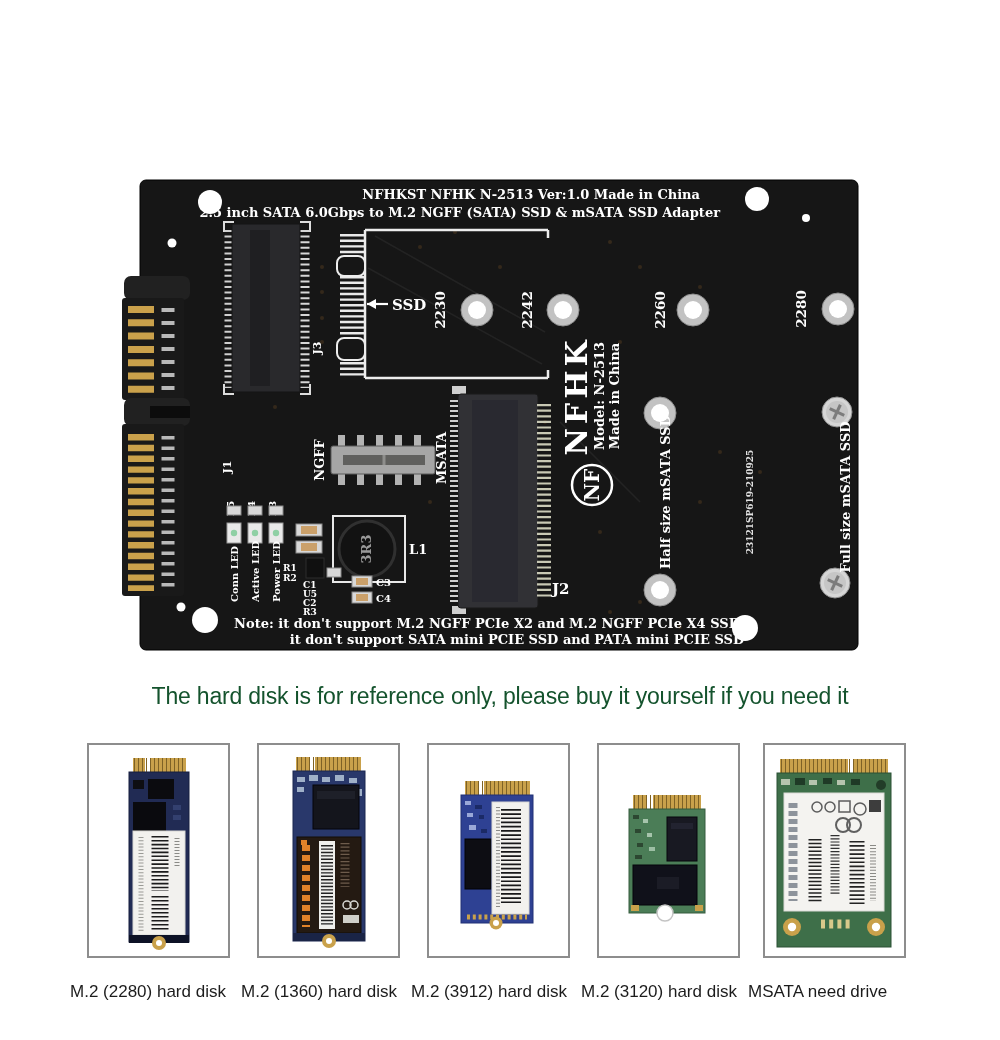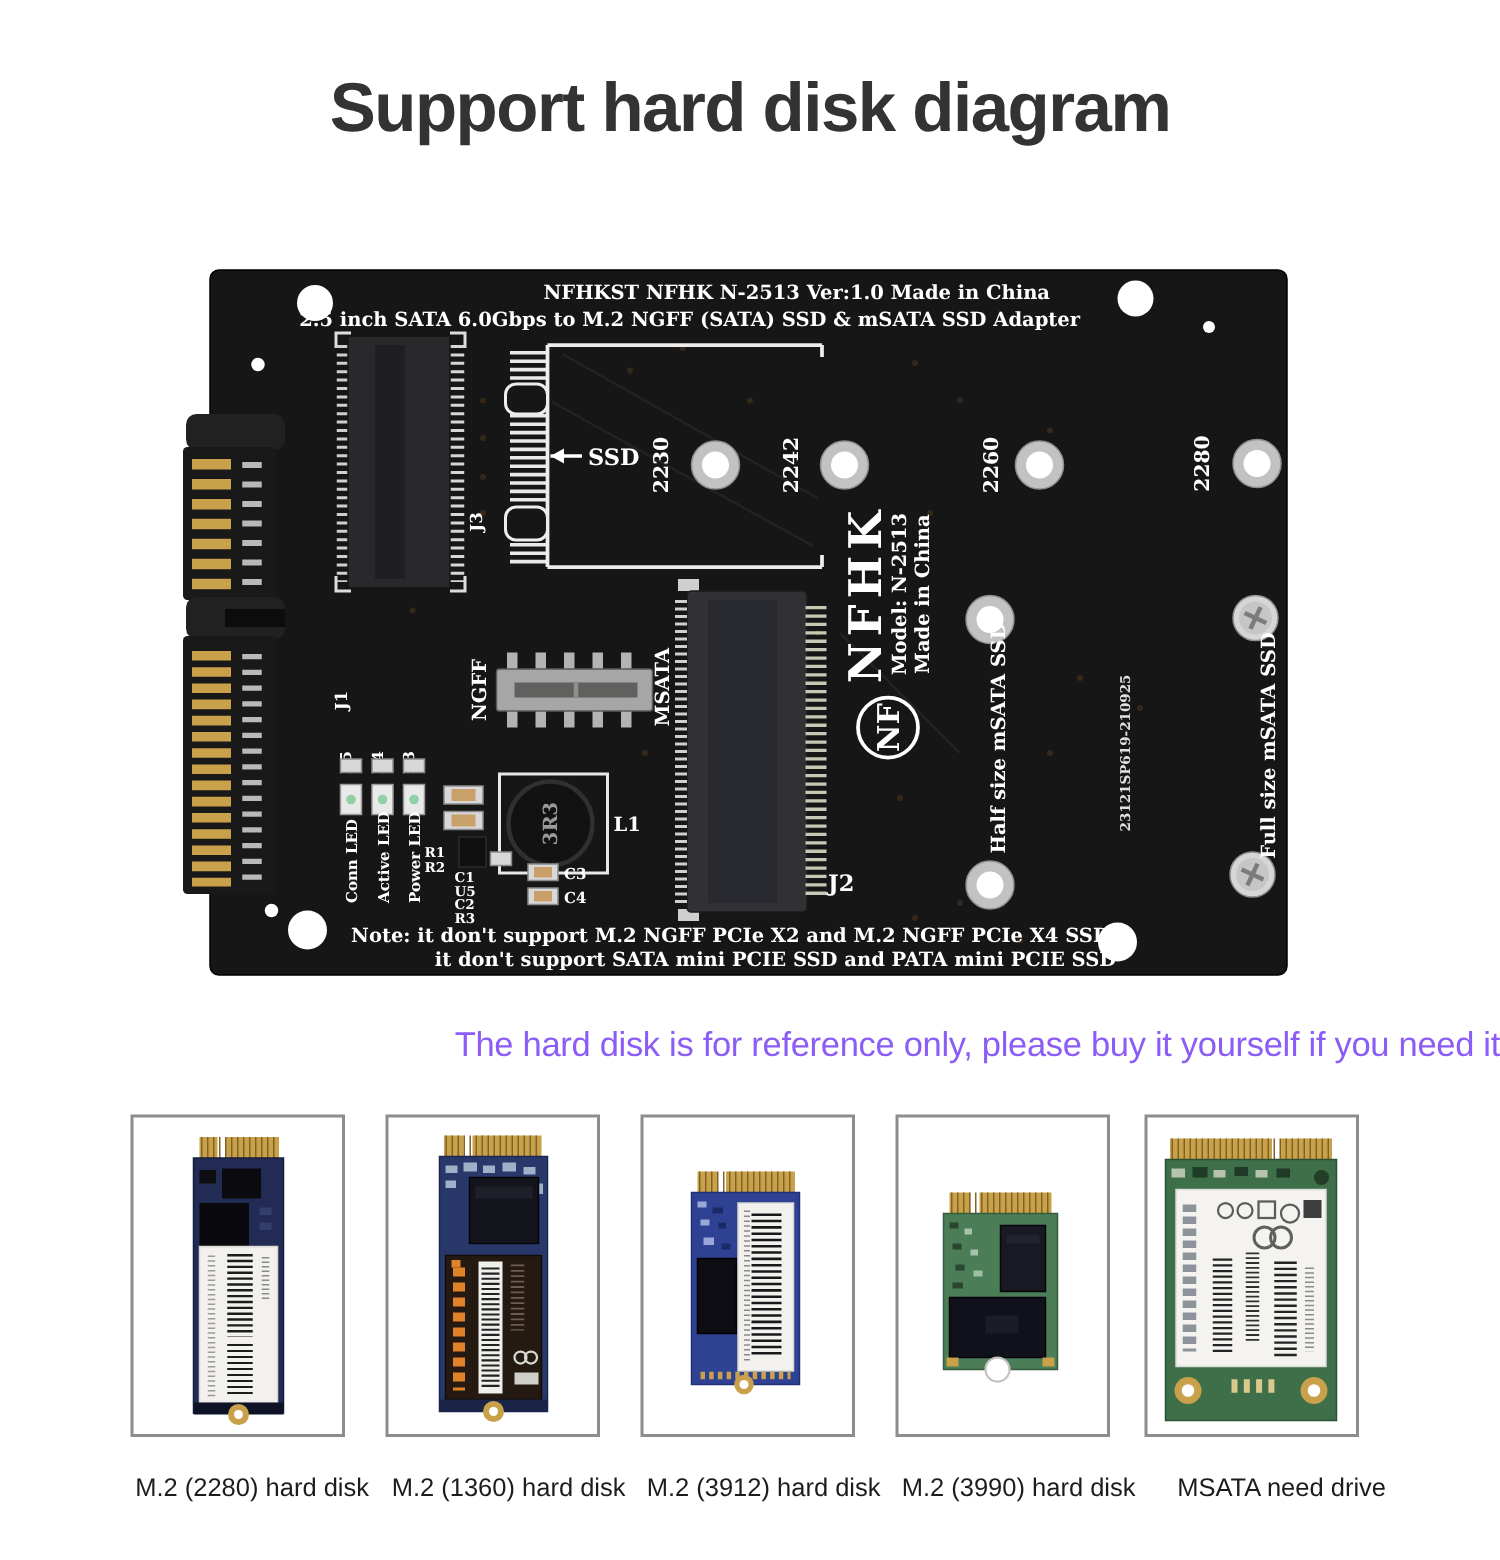--- a/index.html
+++ b/index.html
@@ -1,37 +1,36 @@
 <!DOCTYPE html>
 <html><head>
 <meta charset="utf-8">
 <style>
   html,body{margin:0;padding:0;background:#fff;}
   .page{position:relative;width:1000px;height:1040px;background:#fff;overflow:hidden;
         font-family:"Liberation Sans",sans-serif;}
   .title{position:absolute;top:44px;left:0;width:100%;margin:0;text-align:center;
          font-size:46px;font-weight:700;letter-spacing:-1px;color:#333;}
   .pcb-svg{position:absolute;top:172px;left:0;}
-  .ref-note{position:absolute;top:683px;left:0;width:100%;text-align:right;
-            font-size:23px;color:#8b5cf6;letter-spacing:-0.2px;}
+  .ref-note{position:absolute;top:683px;left:0;width:100%;text-align:center;
+            font-size:23px;color:#14532d;letter-spacing:-0.2px;}
   .drive-box{position:absolute;top:743px;width:143px;height:215px;background:#fff;
              border:2px solid #8d8d8d;box-sizing:border-box;}
-  .caption{position:absolute;top:982px;width:176px;text-align:right;
+  .caption{position:absolute;top:982px;width:176px;text-align:left;
            font-size:17px;color:#1c1c1c;}
   svg text{font-family:"DejaVu Serif",serif;font-weight:700;fill:#ffffff;}
   .fs9{font-size:9px}.fs10{font-size:10px}.fs11{font-size:11px}.fs13{font-size:13px}
   .fs14{font-size:13.5px}.fs15{font-size:15px}.fs20{font-size:20px}.fs30{font-size:30px;letter-spacing:4px}
   .gray{fill:#9a9a9a}.lgray{fill:#e0e0e0}
 </style>
 </head>
 <body>
 
 <div class="page">
 
-  <h1 class="title">Support hard disk diagram</h1>
 
   <svg class="pcb-svg" width="1000" height="485" viewBox="0 0 1000 485">
 
     <rect x="140" y="8" width="718" height="470" rx="6" fill="#161616" stroke="#000" stroke-width="1"></rect>
 
     <g stroke="#232323" stroke-width="1.6" fill="none">
       <line x1="368" y1="96" x2="542" y2="192"></line>
       <line x1="375" y1="64" x2="545" y2="160"></line>
       <line x1="560" y1="250" x2="640" y2="330"></line>
     </g>
@@ -384,16 +383,16 @@
         <circle cx="27" cy="182" r="9" fill="#c9a14b"></circle>
           <circle cx="27" cy="182" r="4.2" fill="#ffffff"></circle>
         <circle cx="111" cy="182" r="9" fill="#c9a14b"></circle>
           <circle cx="111" cy="182" r="4.2" fill="#ffffff"></circle>
       </svg>
     </div>
 
     <div class="caption" style="left:70px">M.2 (2280) hard disk</div>
     <div class="caption" style="left:241px">M.2 (1360) hard disk</div>
     <div class="caption" style="left:411px">M.2 (3912) hard disk</div>
-    <div class="caption" style="left:581px">M.2 (3990) hard disk</div>
+    <div class="caption" style="left:581px">M.2 (3120) hard disk</div>
     <div class="caption" style="left:748px">MSATA need drive</div>
   </div>
 </div>
 
 </body></html>

